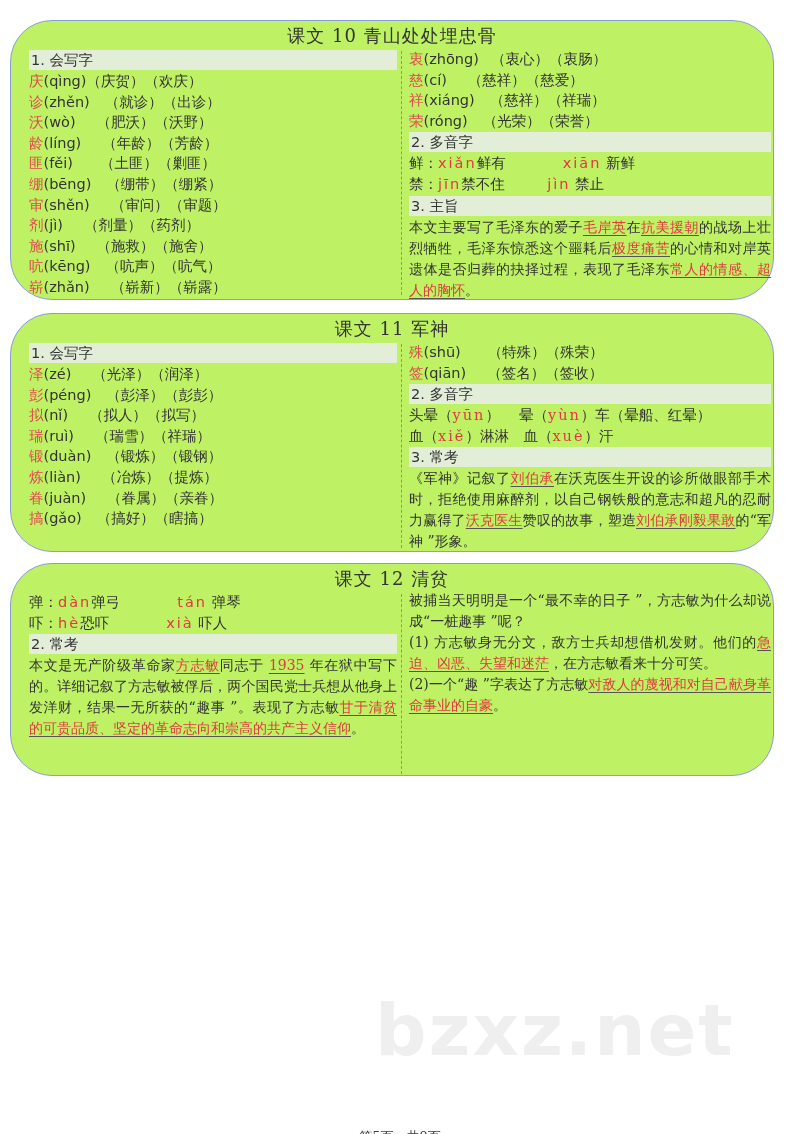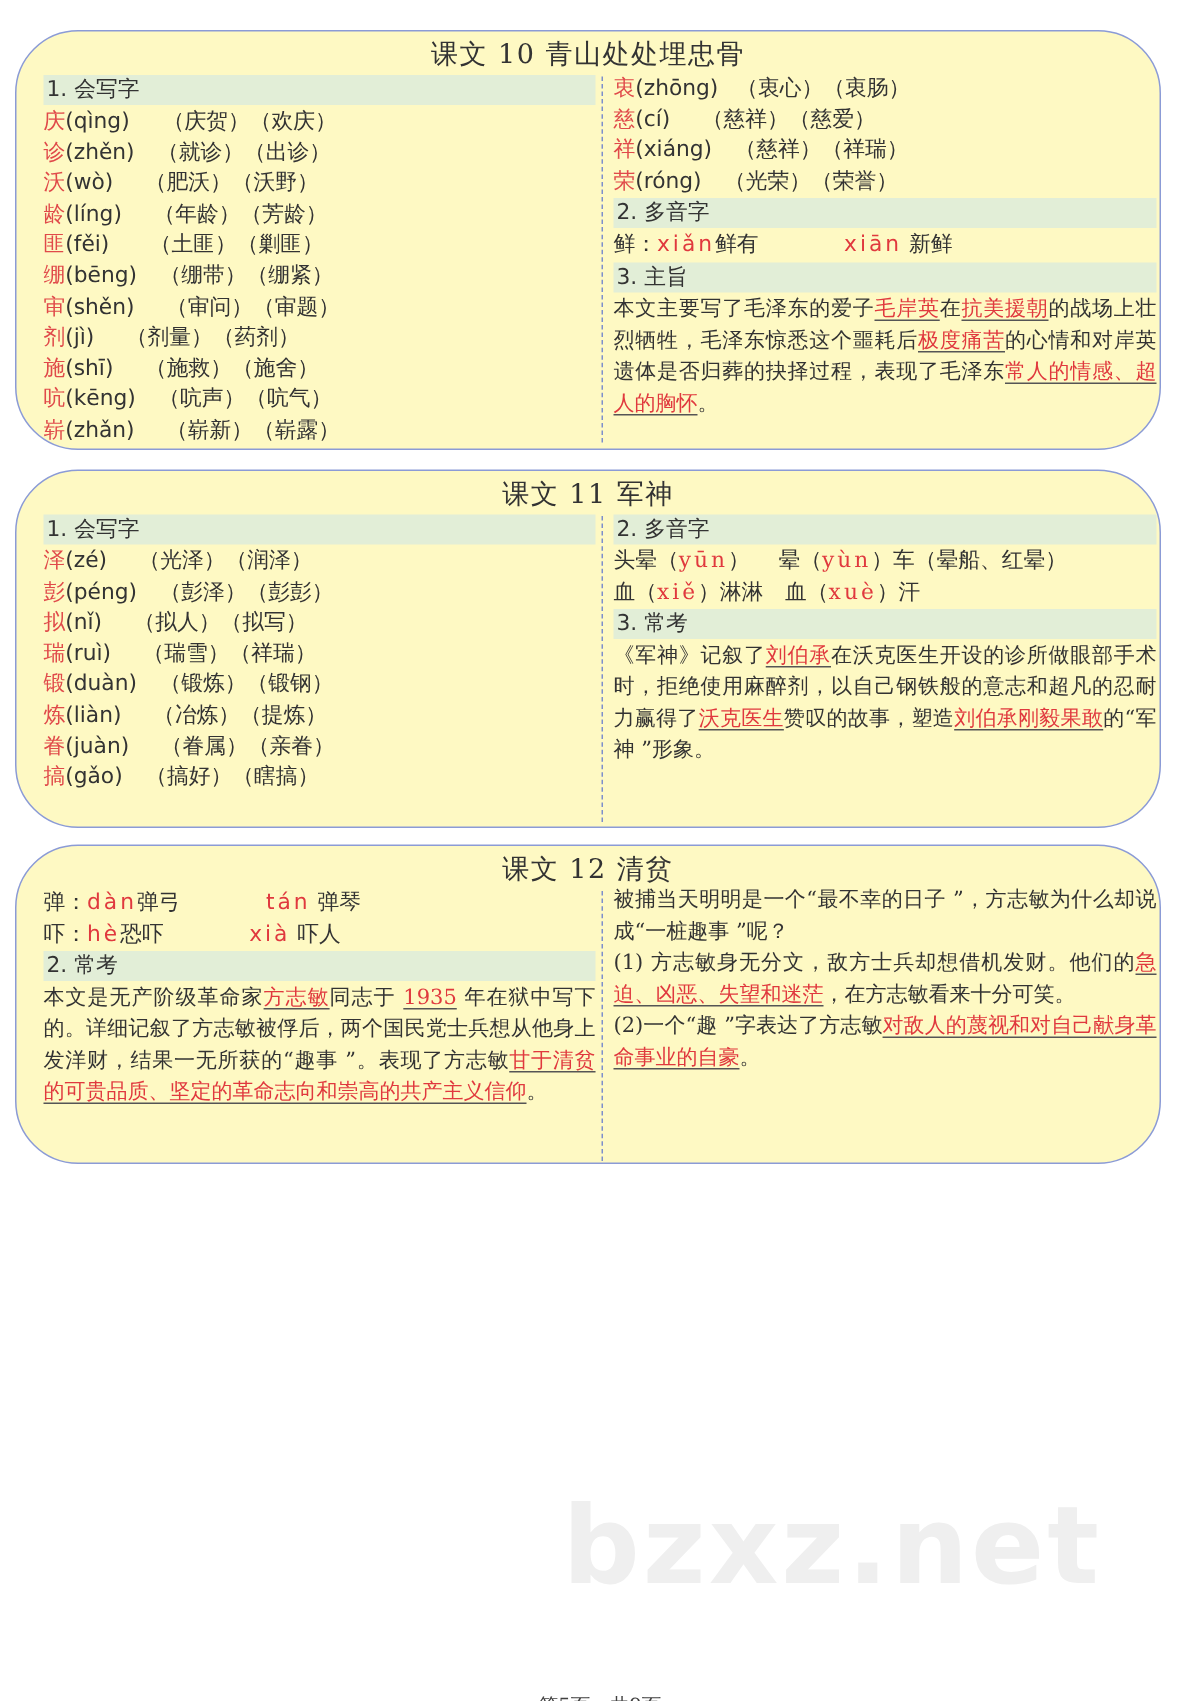--- a/index.html
+++ b/index.html
@@ -3,21 +3,21 @@
 <meta charset="utf-8">
 <style>
   html, body { margin: 0; padding: 0; }
   body {
     width: 800px; height: 1134px; background: #ffffff; position: relative; overflow: hidden;
     font-family: "DejaVu Sans", "Liberation Sans", sans-serif; color: #333;
   }
   .card {
     position: absolute; left: 10px; width: 764px;
     border: 1.5px solid #8b9bd6; border-radius: 42px;
-    background: #fef9c3; box-sizing: border-box;
+    background: #bef264; box-sizing: border-box;
   }
   .card-title {
     position: absolute; left: 0; right: 0; text-align: center;
     font-family: "DejaVu Serif", serif; font-size: 18px; color: #333; letter-spacing: 1px;
   }
   .col { position: absolute; font-size: 14.5px; line-height: 20.6px; }
   .col-left { left: 18px; width: 368px; }
   .col-right { left: 398px; width: 362px; }
   .divider {
     position: absolute; left: 390px; width: 0; border-left: 1.5px dashed #7d8fcc;
@@ -45,21 +45,21 @@
 </head>
 <body>
 
 <div class="card" style="top:20px;height:280px;">
   <div class="card-title" style="top:3px;">课文 10  青山处处埋忠骨</div>
   <div class="divider" style="top:30px;height:244px;"></div>
 
   <div class="col col-left" style="top:28px;">
     <div class="sec-head">1. 会写字</div>
     <div>
-        <div class="row"><span class="char">庆</span><span class="pin">(qìng)</span><span class="w1" style="margin-left: 22px;">（庆贺）（欢庆）</span></div>
+        <div class="row"><span class="char">庆</span><span class="pin">(qìng)</span><span class="w1" style="margin-left: 0;">（庆贺）（欢庆）</span></div>
         <div class="row"><span class="char">诊</span><span class="pin">(zhěn)</span><span class="w1" style="margin-left: 15px;">（就诊）（出诊）</span></div>
         <div class="row"><span class="char">沃</span><span class="pin">(wò)</span><span class="w1" style="margin-left: 21px;">（肥沃）（沃野）</span></div>
         <div class="row"><span class="char">龄</span><span class="pin">(líng)</span><span class="w1" style="margin-left: 21px;">（年龄）（芳龄）</span></div>
         <div class="row"><span class="char">匪</span><span class="pin">(fěi)</span><span class="w1" style="margin-left: 27px;">（土匪）（剿匪）</span></div>
         <div class="row"><span class="char">绷</span><span class="pin">(bēng)</span><span class="w1" style="margin-left: 15px;">（绷带）（绷紧）</span></div>
         <div class="row"><span class="char">审</span><span class="pin">(shěn)</span><span class="w1" style="margin-left: 21px;">（审问）（审题）</span></div>
         <div class="row"><span class="char">剂</span><span class="pin">(jì)</span><span class="w1" style="margin-left: 21px;">（剂量）（药剂）</span></div>
         <div class="row"><span class="char">施</span><span class="pin">(shī)</span><span class="w1" style="margin-left: 21px;">（施救）（施舍）</span></div>
         <div class="row"><span class="char">吭</span><span class="pin">(kēng)</span><span class="w1" style="margin-left: 15px;">（吭声）（吭气）</span></div>
         <div class="row"><span class="char">崭</span><span class="pin">(zhǎn)</span><span class="w1" style="margin-left: 21px;">（崭新）（崭露）</span></div>
@@ -69,20 +69,21 @@
   <div class="col col-right" style="top:28px;">
     <div>
         <div class="row"><span class="char">衷</span><span class="pin">(zhōng)</span><span class="w1" style="margin-left: 12px;">（衷心）（衷肠）</span></div>
         <div class="row"><span class="char">慈</span><span class="pin">(cí)</span><span class="w1" style="margin-left: 21px;">（慈祥）（慈爱）</span></div>
         <div class="row"><span class="char">祥</span><span class="pin">(xiáng)</span><span class="w1" style="margin-left: 15px;">（慈祥）（祥瑞）</span></div>
         <div class="row"><span class="char">荣</span><span class="pin">(róng)</span><span class="w1" style="margin-left: 15px;">（光荣）（荣誉）</span></div>
       </div>
     <div class="sec-head">2. 多音字</div>
     <div>
         <div class="row"><span style="font-family: &quot;DejaVu Serif&quot;, serif;">鲜：</span><span class="py-red">xiǎn</span><span style="font-family: &quot;DejaVu Serif&quot;, serif; display: inline-block; width: 86px;"> 鲜有</span><span class="py-red">xiān</span><span style="font-family: &quot;DejaVu Serif&quot;, serif;"> 新鲜</span></div>
+        <div class="row"><span style="font-family: &quot;DejaVu Serif&quot;, serif;">禁：</span><span class="py-red">jīn</span><span style="font-family: &quot;DejaVu Serif&quot;, serif; display: inline-block; width: 86px;"> 禁不住</span><span class="py-red">jìn</span><span style="font-family: &quot;DejaVu Serif&quot;, serif;"> 禁止</span></div>
       </div>
     <div class="sec-head">3. 主旨</div>
     <div class="para"><span>本文主要写了毛泽东的爱子</span><span class="hl">毛岸英</span><span>在</span><span class="hl">抗美援朝</span><span>的战场上壮烈牺牲，毛泽东惊悉这个噩耗后</span><span class="hl">极度痛苦</span><span>的心情和对岸英遗体是否归葬的抉择过程，表现了毛泽东</span><span class="hl">常人的情感、超人的胸怀</span><span>。</span></div>
   </div>
 </div>
 
 <div class="card" style="top:313px;height:239px;">
   <div class="card-title" style="top:3px;">课文 11  军神</div>
   <div class="divider" style="top:30px;height:204px;"></div>
 
@@ -94,20 +95,24 @@
         <div class="row"><span class="char">拟</span><span class="pin">(nǐ)</span><span class="w1" style="margin-left: 21px;">（拟人）（拟写）</span></div>
         <div class="row"><span class="char">瑞</span><span class="pin">(ruì)</span><span class="w1" style="margin-left: 21px;">（瑞雪）（祥瑞）</span></div>
         <div class="row"><span class="char">锻</span><span class="pin">(duàn)</span><span class="w1" style="margin-left: 15px;">（锻炼）（锻钢）</span></div>
         <div class="row"><span class="char">炼</span><span class="pin">(liàn)</span><span class="w1" style="margin-left: 21px;">（冶炼）（提炼）</span></div>
         <div class="row"><span class="char">眷</span><span class="pin">(juàn)</span><span class="w1" style="margin-left: 21px;">（眷属）（亲眷）</span></div>
         <div class="row"><span class="char">搞</span><span class="pin">(gǎo)</span><span class="w1" style="margin-left: 15px;">（搞好）（瞎搞）</span></div>
       </div>
   </div>
 
   <div class="col col-right" style="top:28px;">
+    <div>
+        <div class="row"><span class="char">殊</span><span class="pin">(shū)</span><span class="w1" style="margin-left: 27px;">（特殊）（殊荣）</span></div>
+        <div class="row"><span class="char">签</span><span class="pin">(qiān)</span><span class="w1" style="margin-left: 21px;">（签名）（签收）</span></div>
+      </div>
     <div class="sec-head">2. 多音字</div>
     <div>
         <div class="row" style="font-family: &quot;DejaVu Serif&quot;, serif;"><span>头晕（</span><span class="py-red">yūn</span><span>）　 晕（</span><span class="py-red">yùn</span><span>）车（晕船、红晕）</span></div>
         <div class="row" style="font-family: &quot;DejaVu Serif&quot;, serif;"><span>血（</span><span class="py-red">xiě</span><span>）淋淋　血（</span><span class="py-red">xuè</span><span>）汗</span></div>
       </div>
     <div class="sec-head">3. 常考</div>
     <div class="para"><span>《军神》记叙了</span><span class="hl">刘伯承</span><span>在沃克医生开设的诊所做眼部手术时，拒绝使用麻醉剂，以自己钢铁般的意志和超凡的忍耐力赢得了</span><span class="hl">沃克医生</span><span>赞叹的故事，塑造</span><span class="hl">刘伯承刚毅果敢</span><span>的“军神 ”形象。</span></div>
   </div>
 </div>
 

